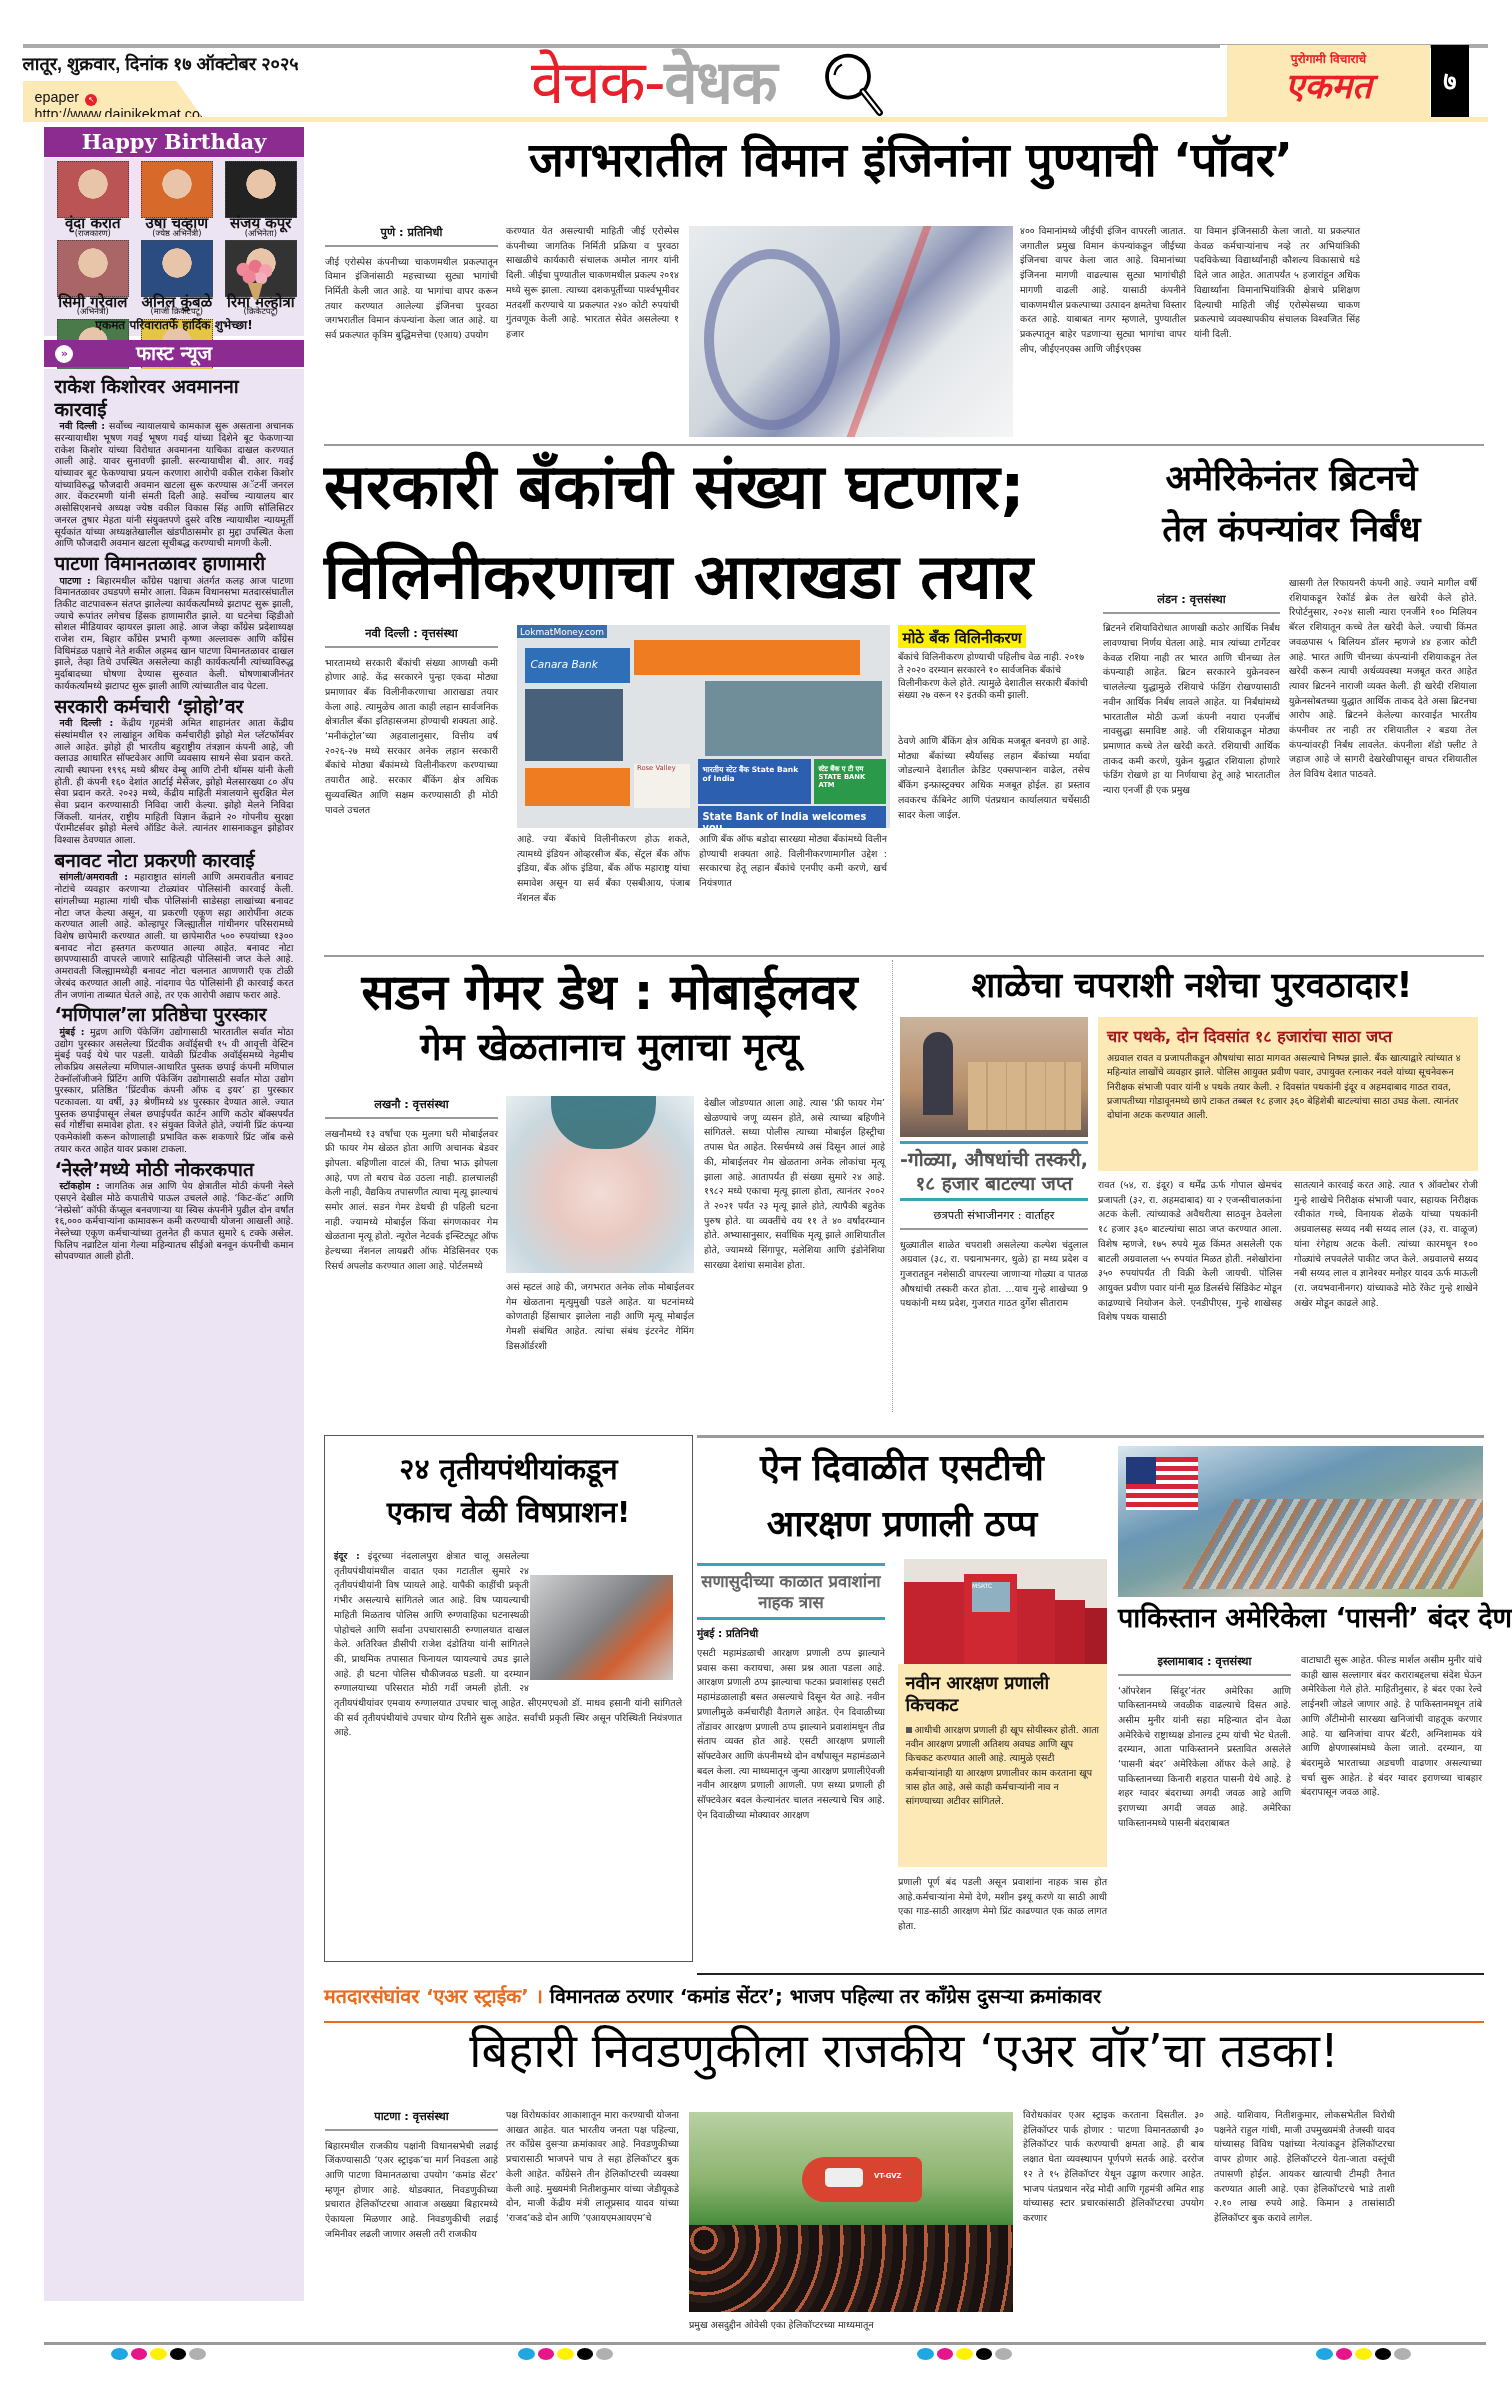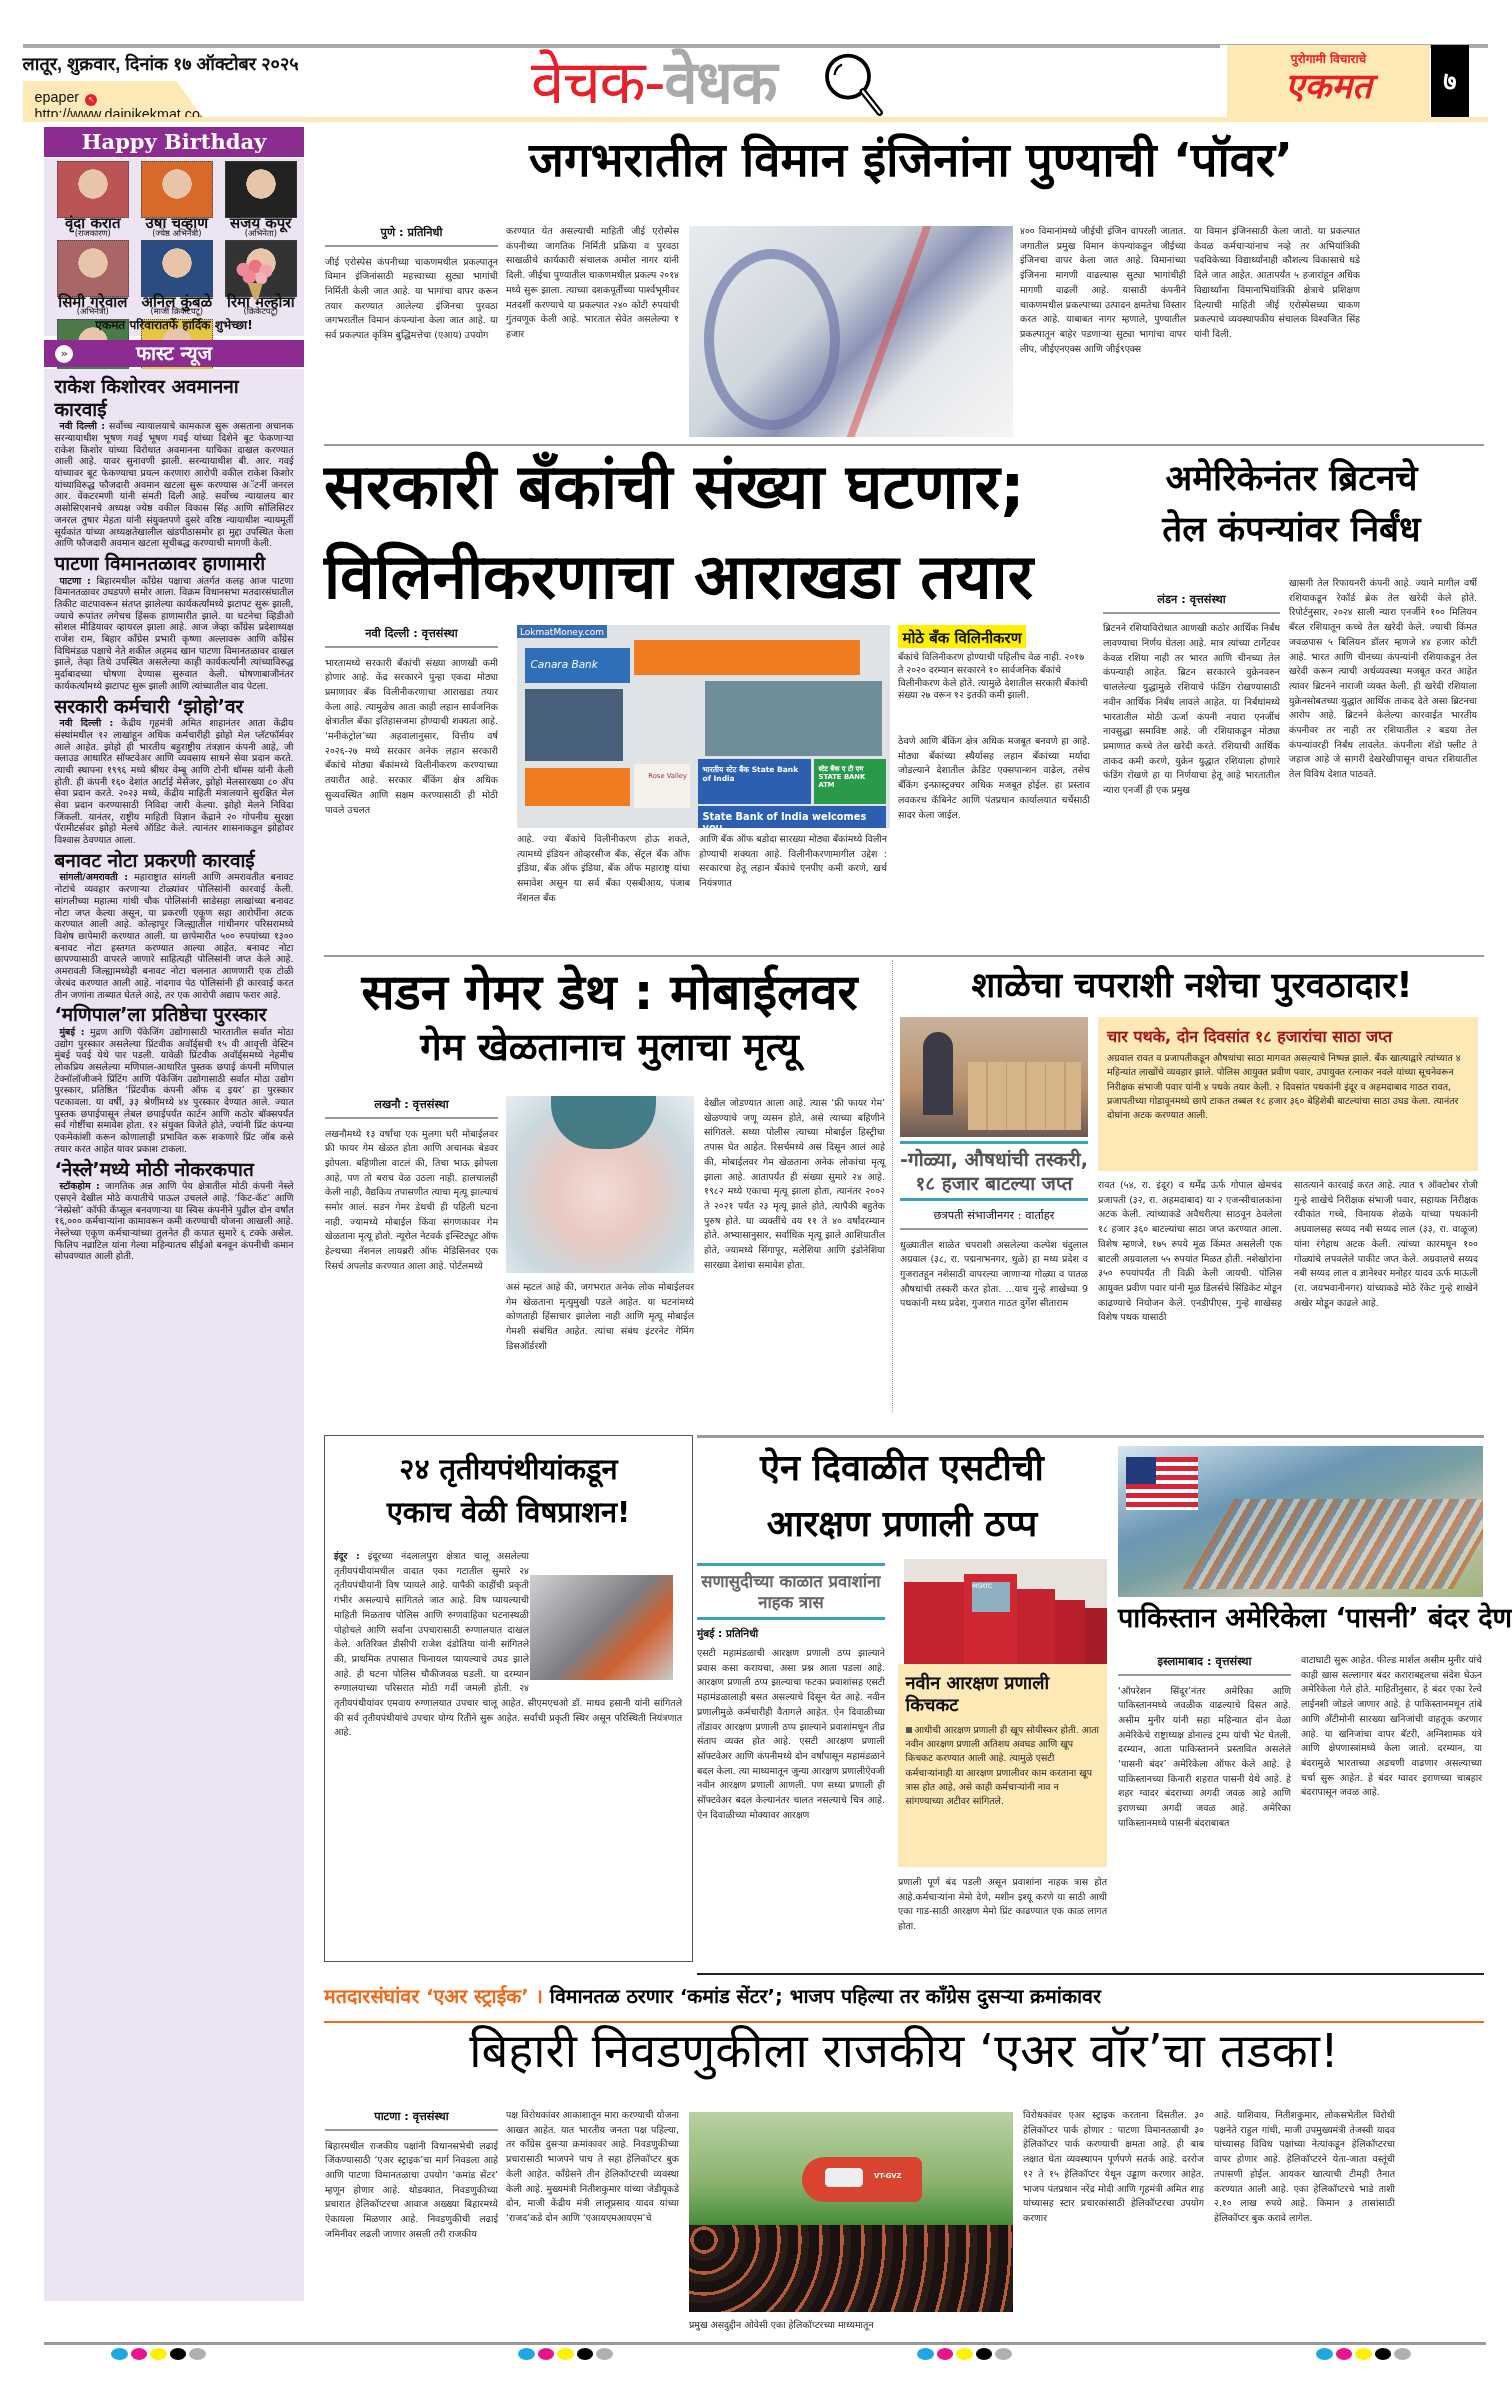--- a/index.html
+++ b/index.html
@@ -182,21 +182,21 @@
   <div class="dateline">नवी दिल्ली : वृत्तसंस्था</div>
   <div class="body-text" style="font-size:9.4px;line-height:14.7px;">भारतामध्ये सरकारी बँकांची संख्या आणखी कमी होणार आहे. केंद्र सरकारने पुन्हा एकदा मोठ्या प्रमाणावर बँक विलीनीकरणाचा आराखडा तयार केला आहे. त्यामुळेच आता काही लहान सार्वजनिक क्षेत्रातील बँका इतिहासजमा होण्याची शक्यता आहे. ‘मनीकंट्रोल’च्या अहवालानुसार, वित्तीय वर्ष २०२६-२७ मध्ये सरकार अनेक लहान सरकारी बँकांचे मोठ्या बँकांमध्ये विलीनीकरण करण्याच्या तयारीत आहे. सरकार बँकिंग क्षेत्र अधिक सुव्यवस्थित आणि सक्षम करण्यासाठी ही मोठी पावले उचलत</div>
 </div>
 <div class="img-ph" style="left:517px;top:625px;width:373px;height:203px;background:#dfe3e6;">
   <div style="position:absolute;left:0;top:0;font-size:9px;color:#fff;background:#3b6db0;padding:1.5px 3px;">LokmatMoney.com</div>
   <div style="position:absolute;left:7.5px;top:22.6px;width:105px;height:35px;background:#2f6fb7;color:#fff;font-size:10.5px;font-style:italic;padding:10.5px 6px;">Canara Bank</div>
   <div style="position:absolute;left:117px;top:15px;width:226px;height:35px;background:#f07c22;"></div>
   <div style="position:absolute;left:7.5px;top:64px;width:98px;height:72px;background:#223f5f;opacity:.8;"></div>
   <div style="position:absolute;left:188px;top:56px;width:177px;height:75px;background:#3f6a78;opacity:.7;"></div>
   <div style="position:absolute;left:7.5px;top:143px;width:105px;height:38px;background:#f07c22;"></div>
-  <div style="position:absolute;left:117px;top:139px;width:56px;height:44px;background:#f4f1ea;font-size:6.8px;color:#933;padding:8px 3px;text-align:right;">Rose Valley</div>
+  <div style="position:absolute;left:117px;top:139px;width:56px;height:44px;background:#f4f1ea;font-size:6.8px;color:#933;padding:0 3px;">Rose Valley</div>
   <div style="position:absolute;left:181px;top:134px;width:113px;height:45px;background:#2d5fb0;color:#fff;font-size:7.5px;font-weight:bold;padding:4.5px;">भारतीय स्टेट बैंक State Bank of India</div>
   <div style="position:absolute;left:297px;top:134px;width:72px;height:45px;background:#2a9a4a;color:#fff;font-size:6.8px;font-weight:bold;padding:4.5px;">स्टेट बैंक ए टी एम STATE BANK ATM</div>
   <div style="position:absolute;left:181px;top:181px;width:188px;height:22.6px;background:#2d5fb0;color:#fff;font-size:9.8px;font-weight:bold;padding:5.3px 4.5px;">State Bank of India welcomes you</div>
 </div>
 <div class="col body-text" style="left:517px;top:832px;width:173px;font-size:9.4px;line-height:14.7px;">आहे. ज्या बँकांचे विलीनीकरण होऊ शकते, त्यामध्ये इंडियन ओव्हरसीज बँक, सेंट्रल बँक ऑफ इंडिया, बँक ऑफ इंडिया, बँक ऑफ महाराष्ट्र यांचा समावेश असून या सर्व बँका एसबीआय, पंजाब नॅशनल बँक</div>
 <div class="col body-text" style="left:699px;top:832px;width:188px;font-size:9.4px;line-height:14.7px;">आणि बँक ऑफ बडोदा सारख्या मोठ्या बँकांमध्ये विलीन होण्याची शक्यता आहे. विलीनीकरणामागील उद्देश : सरकारचा हेतू लहान बँकांचे एनपीए कमी करणे, खर्च नियंत्रणात</div>
 <div class="col" style="left:898px;top:625px;width:192px;">
   <div class="yellow-tag">मोठे बँक विलिनीकरण</div>
   <div class="body-text" style="font-size:9.4px;line-height:12.8px;text-align:left;margin-top:3px;">बँकांचे विलिनीकरण होण्याची पहिलीच वेळ नाही. २०१७ ते २०२० दरम्यान सरकारने १० सार्वजनिक बँकांचे विलीनीकरण केले होते. त्यामुळे देशातील सरकारी बँकांची संख्या २७ वरून १२ इतकी कमी झाली.</div>
 </div>

